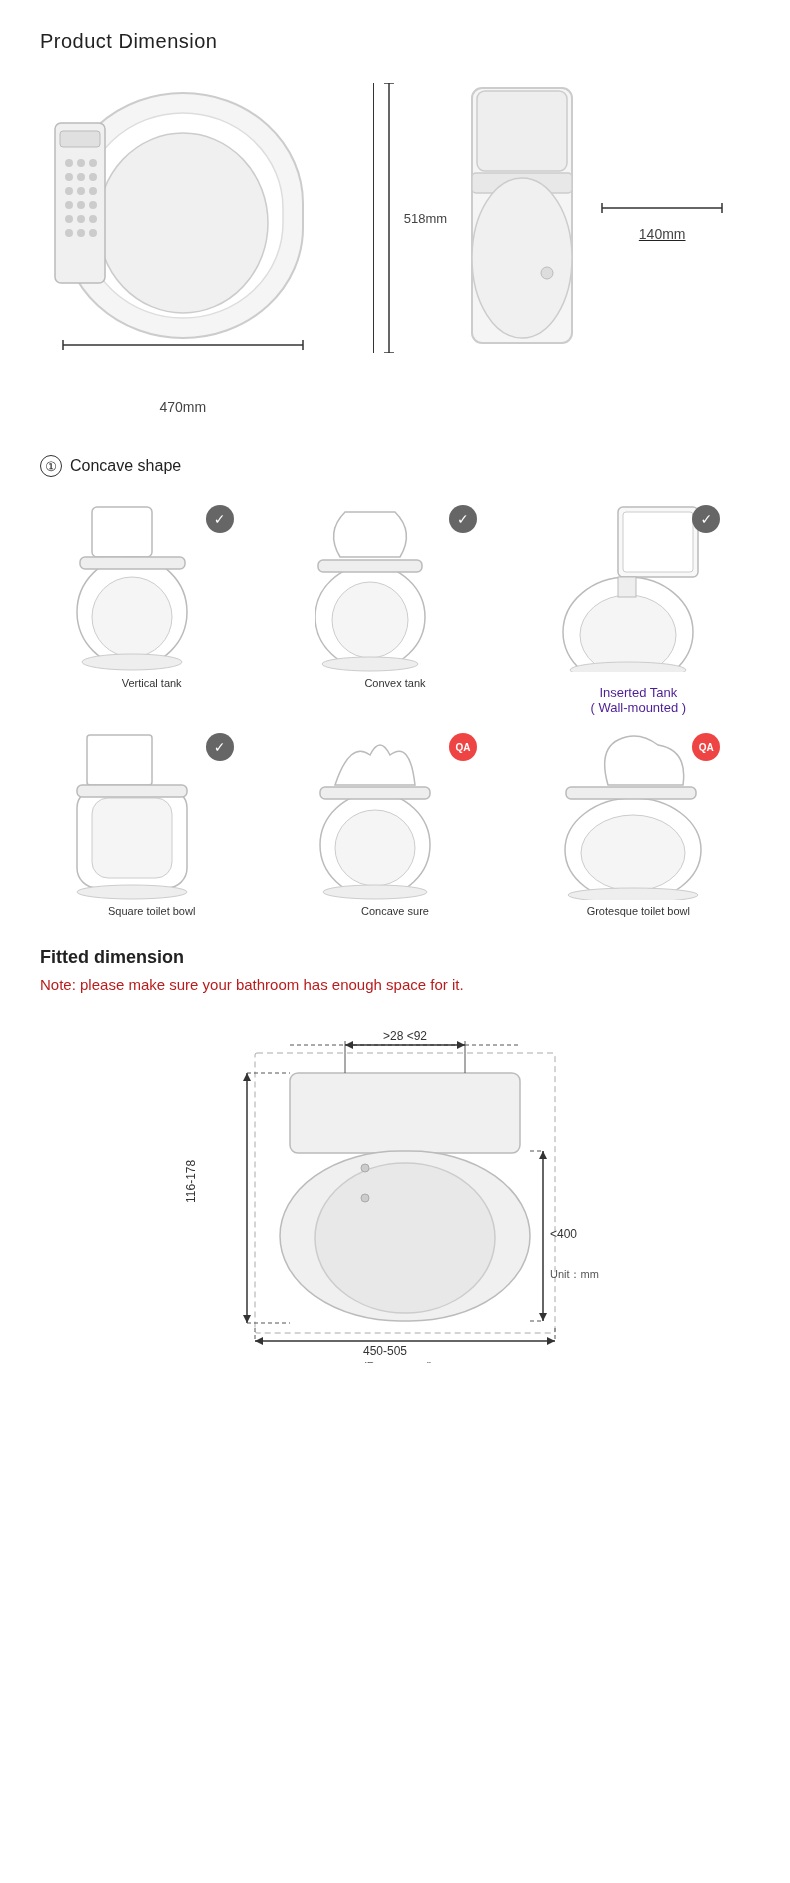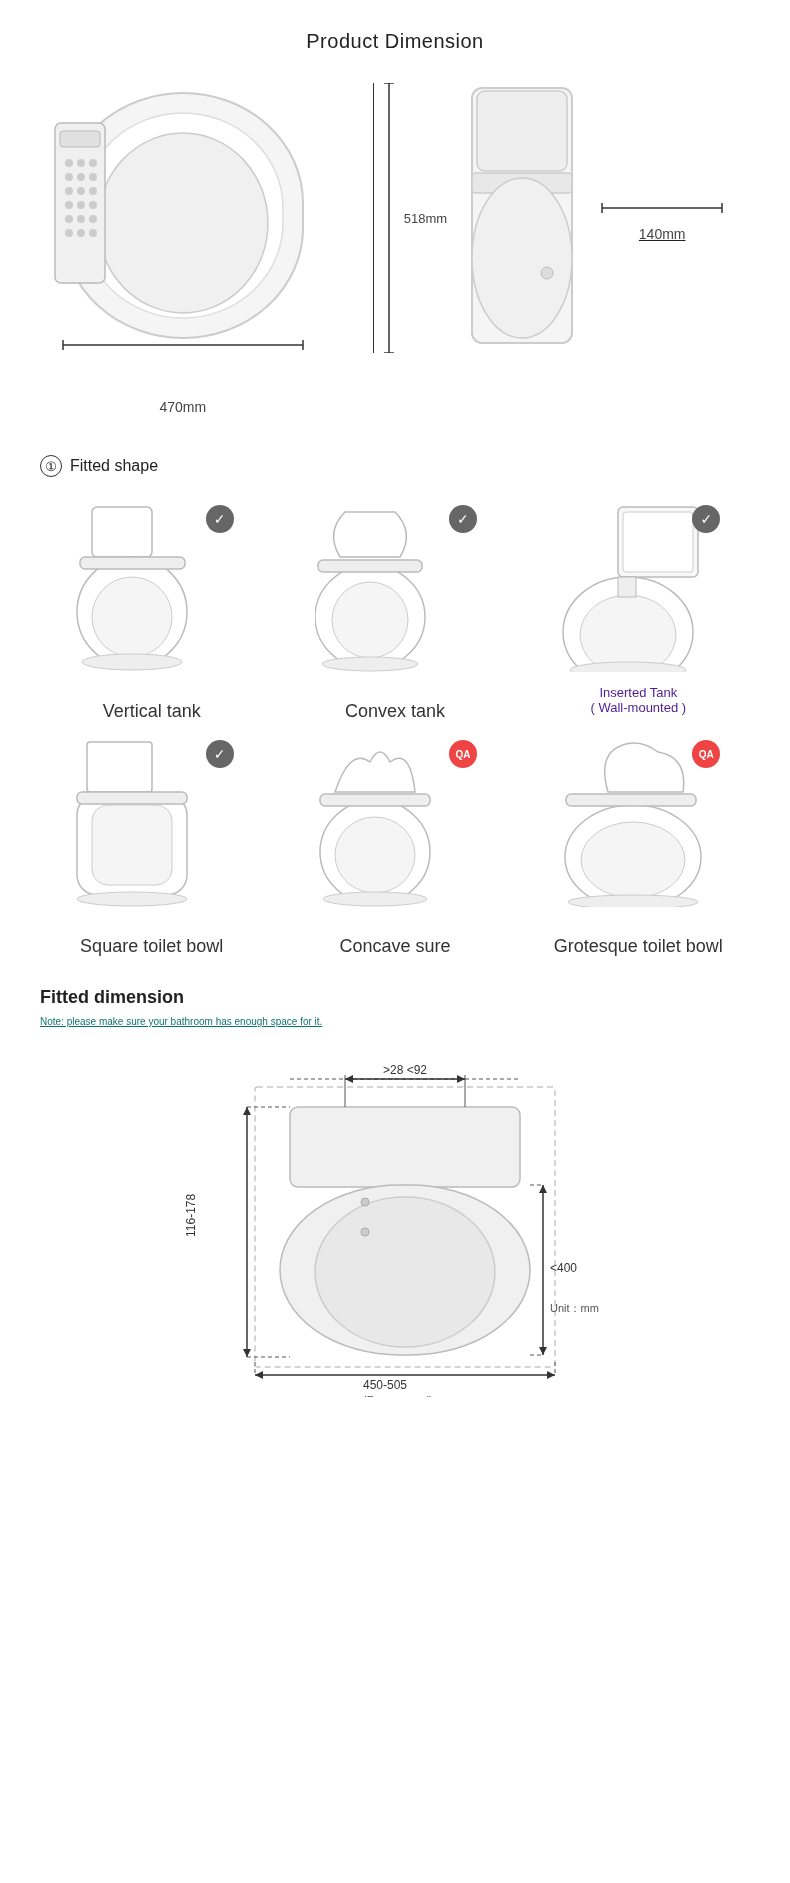--- a/index.html
+++ b/index.html
@@ -7,21 +7,21 @@
       width: 790px;
       background: #fff;
       font-family: Arial, sans-serif;
       color: #222;
     }
     .page {
       width: 790px;
       padding: 30px 40px;
     }
     .section-title {
-      text-align: center;
+      text-align: left;
       font-size: 20px;
       font-weight: 400;
       margin-bottom: 30px;
       letter-spacing: 0.5px;
     }
     
     .dimension-section {
       margin-bottom: 40px;
     }
     .dimension-images {
@@ -90,23 +90,23 @@
     }
     .toilet-img-wrap {
       position: relative;
       width: 180px;
       height: 180px;
       display: flex;
       align-items: center;
       justify-content: center;
     }
     .toilet-label {
-      font-size: 18px;
+      font-size: 11px;
       text-align: center;
-      margin-top: 24px;
+      margin-top: 0;
       color: #333;
     }
     .check-badge {
       position: absolute;
       top: 8px;
       right: 8px;
       width: 28px;
       height: 28px;
       background: #666;
       border-radius: 50%;
@@ -136,24 +136,23 @@
     
     .fitted-dim-section {
       margin-top: 20px;
     }
     .fitted-dim-title {
       font-size: 18px;
       font-weight: 600;
       margin-bottom: 8px;
     }
     .fitted-dim-note {
-      font-size: 10px;
-      color: #0f766e;
+      font-size: 15px;
+      color: #b91c1c;
       margin-bottom: 30px;
-      text-decoration: underline;
     }
     .dim-diagram {
       display: flex;
       justify-content: center;
       margin-top: 20px;
     }
   </style>
 </head>
 <body>
 
@@ -241,21 +240,21 @@
           <div class="dim-label">140mm</div>
         </div>
       </div>
     </div>
   </div>
 
   <div class="applicable-section">
 
     <div class="fitted-shape-title">
       <span class="circle-num">①</span>
-      <span>Fitted shape</span>
+      <span>Concave shape</span>
     </div>
 
     <div class="toilet-grid">
 
       <div class="toilet-item">
         <div class="toilet-img-wrap">
           <svg width="160" height="170" viewBox="0 0 160 170">
 
             <rect x="20" y="5" width="60" height="50" rx="5" fill="#fff" stroke="#bbb" stroke-width="1.5"></rect>
 

